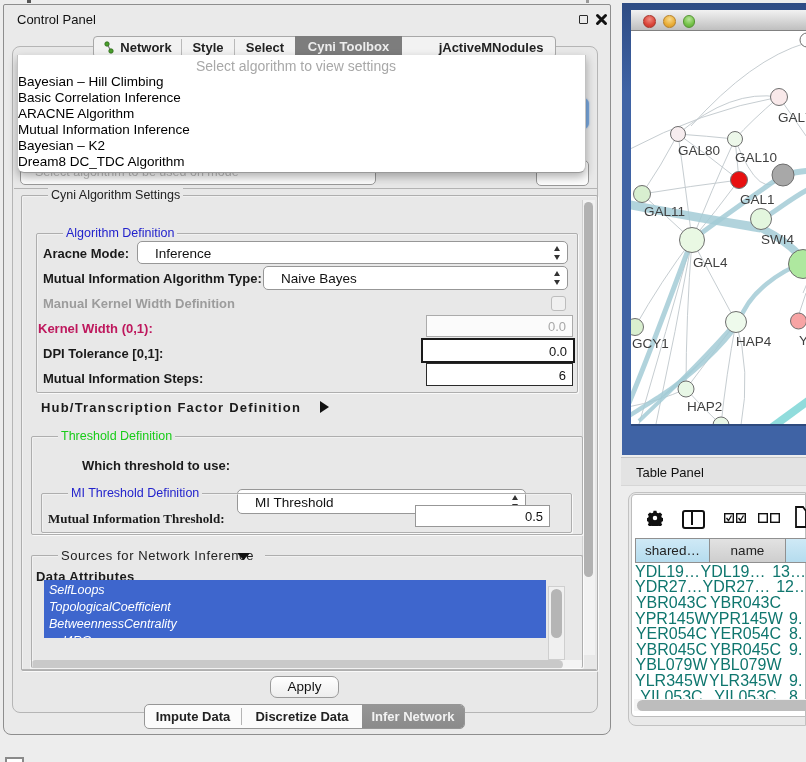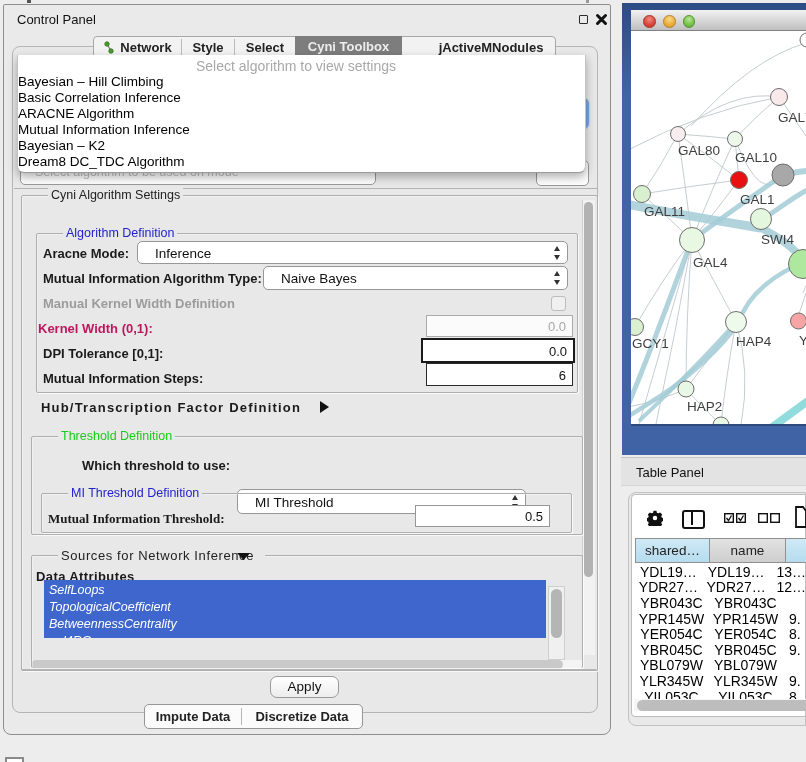--- a/index.html
+++ b/index.html
@@ -152,20 +152,21 @@
 <div class="abs" style="left:551px;top:589px;width:11px;height:49px;background:#b5b5b5;border-radius:6px;"></div>
 
 <div class="abs" style="left:21px;top:669px;width:575px;height:1px;background:#b5b5b5;"></div>
 
 <div class="abs" style="left:270px;top:676px;width:67px;height:20px;background:linear-gradient(#ffffff,#ededed);border:1px solid #9a9a9a;border-radius:7px;text-align:center;font-size:13.5px;color:#111;line-height:20px;">Apply</div>
 
 <div class="abs" style="left:144px;top:704px;height:25px;background:#fbfbfb;border:1px solid #969696;border-radius:5px;display:flex;align-items:center;font-size:13px;font-weight:bold;color:#222;box-sizing:border-box;overflow:hidden;">
   <div style="width:96px;text-align:center;">Impute Data</div>
   <div style="width:1px;height:17px;background:#b5b5b5;"></div>
   <div style="width:120px;text-align:center;">Discretize Data</div>
+  <div style="width:102px;height:25px;line-height:25px;text-align:center;background:linear-gradient(#979797,#8a8a8a);color:#f2f2f2;">Infer Network</div>
 </div>
 
 <div class="abs" style="left:27px;top:0;width:4px;height:3px;background:#555;"></div>
 <div class="abs" style="left:586px;top:0;width:3px;height:3px;background:#999;"></div>
 
 <div class="abs" style="left:5px;top:757px;width:15px;height:10px;background:#fff;border:2px solid #8a8a8a;"></div>
 
 <div class="abs" style="left:622px;top:3px;width:184px;height:452px;background:linear-gradient(#2e4c84,#3f63a5 20%,#3f63a5);"></div>
 <div class="abs" style="left:631px;top:10px;width:175px;height:21px;background:linear-gradient(#f2f2f2,#bfbfbf);border-bottom:1px solid #818181;box-sizing:border-box;"></div>
 <div class="abs" style="left:643px;top:15px;width:12.5px;height:12.5px;border-radius:50%;background:radial-gradient(circle at 50% 30%,#f08a80,#da4539 60%,#c03428);border:0.5px solid #a8362c;box-sizing:border-box;"></div>
@@ -270,21 +271,21 @@
 <svg class="abs" style="left:795px;top:506px;" width="11" height="22" viewBox="0 0 11 22">
   <path d="M1 1 L8 1 L11 5 L11 21 L1 21 Z" fill="none" stroke="#111" stroke-width="1.8"></path>
 </svg>
 
 <div class="abs" style="left:635px;top:538px;width:171px;height:25px;border:1px solid #909090;border-right:none;box-sizing:border-box;display:flex;font-size:13.5px;color:#222;">
   <div style="width:73px;background:linear-gradient(#cfe9f6,#b5dcee);border-right:1px solid #909090;text-align:center;line-height:23px;">shared…</div>
   <div style="width:75px;background:linear-gradient(#e2e2e2,#cecece);border-right:1px solid #909090;text-align:center;line-height:23px;">name</div>
   <div style="flex:1;background:linear-gradient(#cfe9f6,#b5dcee);"></div>
 </div>
 
-<div class="abs" style="left:635px;top:564px;width:171px;height:159px;overflow:hidden;font-size:14px;color:#000000;">
+<div class="abs" style="left:635px;top:564px;width:171px;height:159px;overflow:hidden;font-size:16px;color:#0f766e;">
   <div style="display:flex;height:15.6px;align-items:center;">
       <div style="width:73px;text-align:center;">YDL19…</div>
       <div style="width:75px;text-align:center;">YDL19…</div>
       <div style="padding-left:6px;">13…</div>
     </div>
   <div style="display:flex;height:15.6px;align-items:center;">
       <div style="width:73px;text-align:center;">YDR27…</div>
       <div style="width:75px;text-align:center;">YDR27…</div>
       <div style="padding-left:6px;">12…</div>
     </div>

